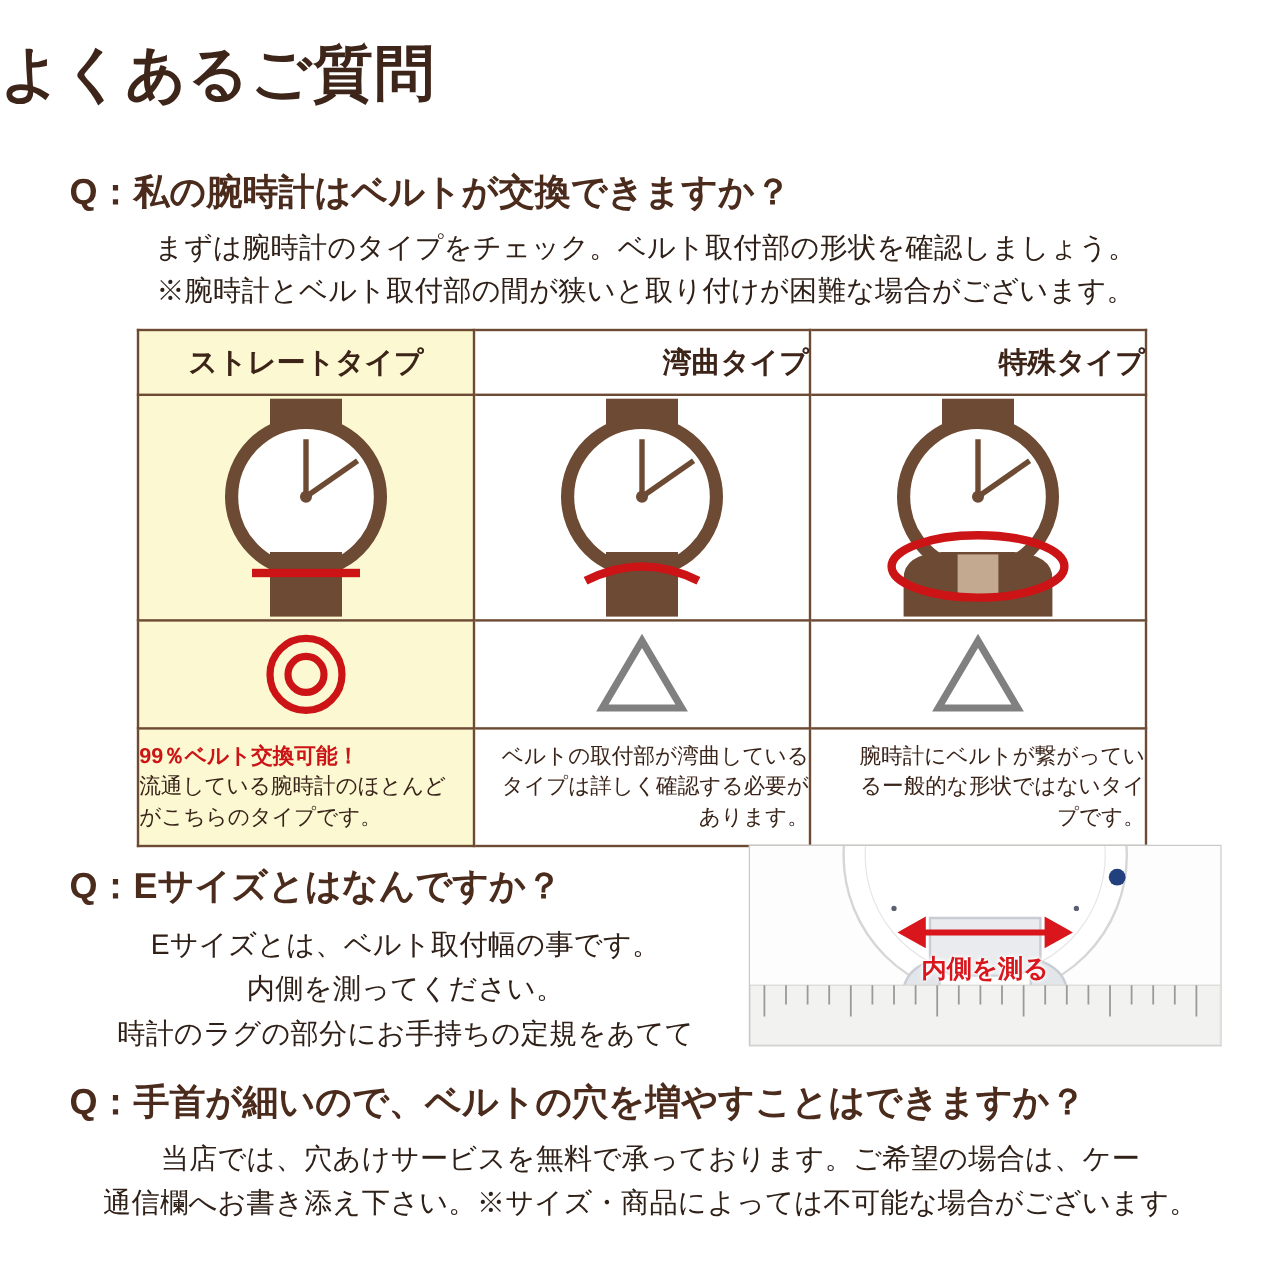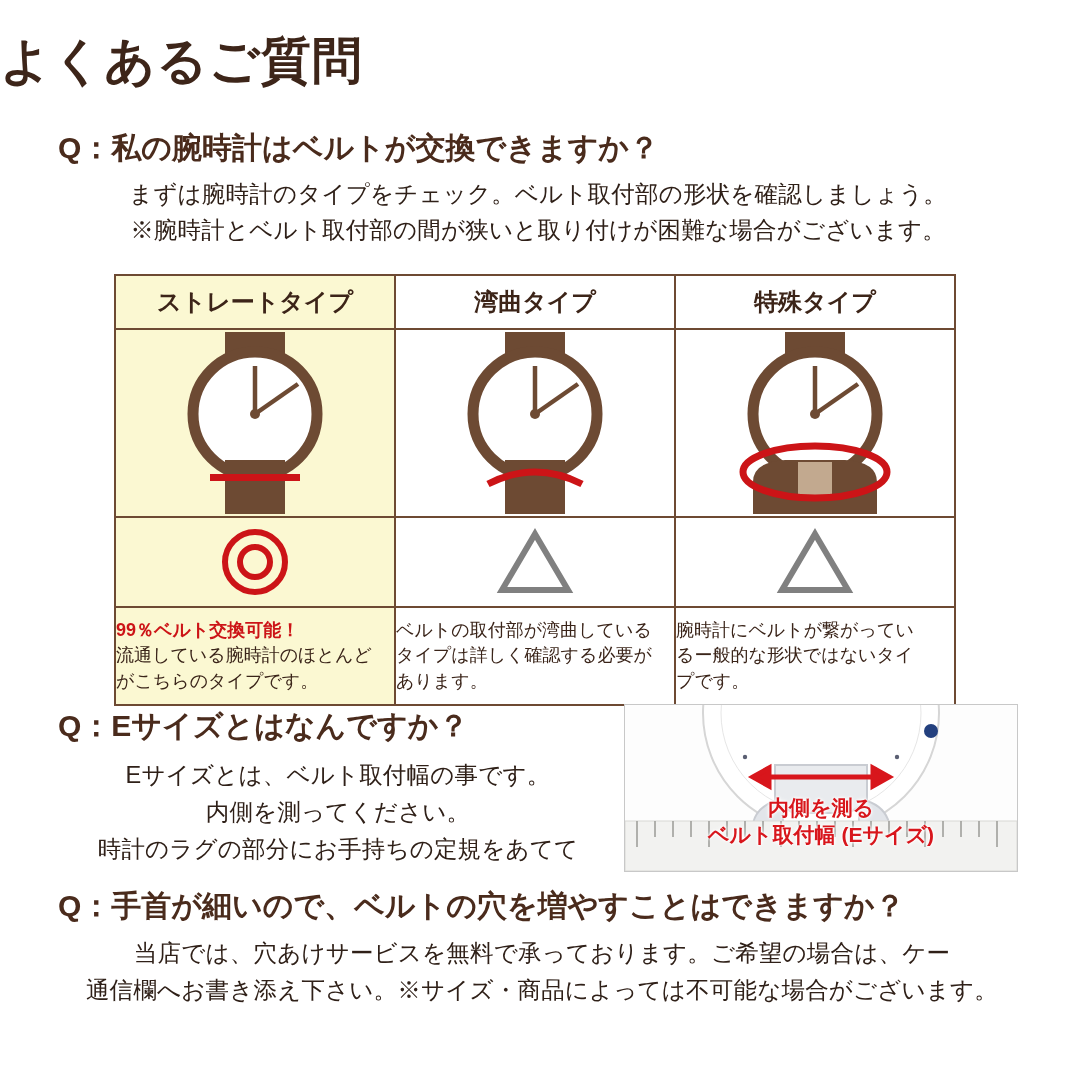--- a/index.html
+++ b/index.html
@@ -31,21 +31,21 @@
     padding-top: 34px;
     line-height: 1.1;
   }
 
   
   .q-heading {
     font-size: 30px;
     font-weight: bold;
     color: #4a2b1c;
     letter-spacing: 0px;
-    margin: 0 0 8px 0;
+    margin: 12px 0 8px 0;
   }
 
   .body-text {
     font-size: 23.5px;
     line-height: 1.52;
     color: #2f2018;
     letter-spacing: 0.2px;
     text-align: center;
   }
 
@@ -76,20 +76,21 @@
     font-size: 24px;
     font-weight: bold;
     color: #3c2418;
   }
   .cell-yellow {
     background: #fbf8d2;
     margin-left: 20px;
   }
   .cell-white {
     background: #ffffff;
+    text-align: right;
   }
   .watch-cell {
     height: 186px;
     text-align: center;
   }
   .mark-cell {
     height: 88px;
     text-align: center;
   }
   .desc-cell {
@@ -319,21 +320,20 @@
       </g>
 
       <g stroke="#d8161c" stroke-width="5" fill="#d8161c">
         <line x1="128" y1="72" x2="264" y2="72"></line>
         <path d="M128 72 L144 63 L144 81 Z"></path>
         <path d="M264 72 L248 63 L248 81 Z"></path>
       </g>
     </svg>
     <div class="esize-caption">
       <div>内側を測る</div>
-      <div>ベルト取付幅 (Eサイズ)</div>
     </div>
   </div>
 
   <div class="sec3">
     <div class="q-heading">Q：手首が細いので、ベルトの穴を増やすことはできますか？</div>
     <div class="body-text">
       <div>当店では、穴あけサービスを無料で承っております。ご希望の場合は、ケー</div>
       <div>通信欄へお書き添え下さい。※サイズ・商品によっては不可能な場合がございます。</div>
     </div>
   </div>

